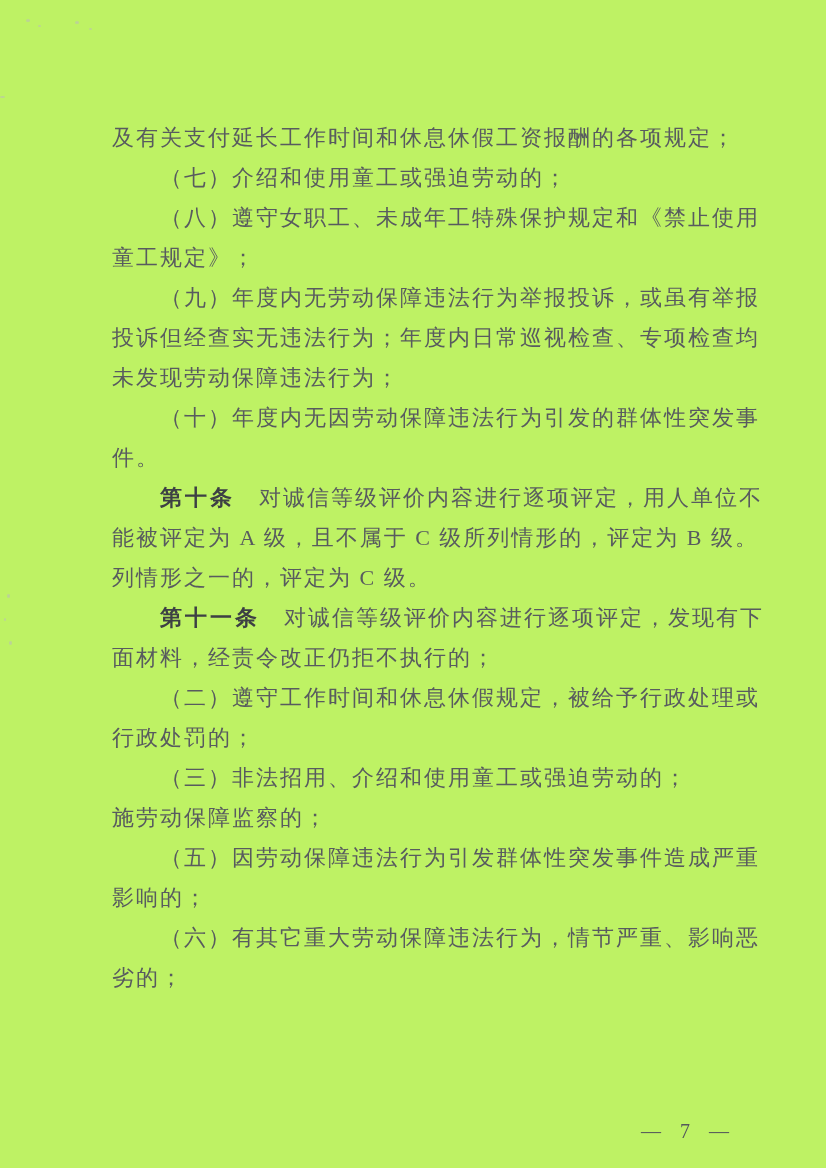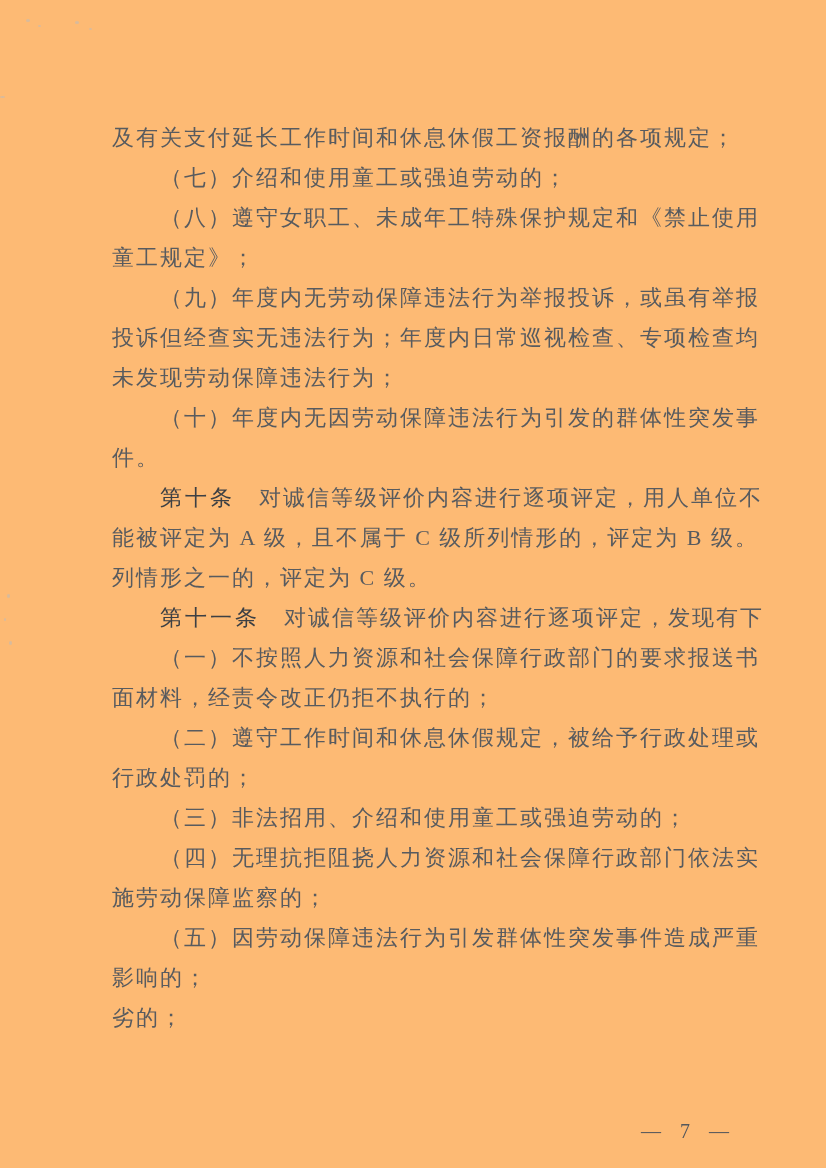--- a/index.html
+++ b/index.html
@@ -10,42 +10,42 @@
     width: 826px;
     height: 1168px;
     background: #ffffff;
     position: relative;
     font-family: "Liberation Serif", "DejaVu Serif", serif;
     overflow: hidden;
   }
   .page {
     position: absolute;
     inset: 0;
-    background: #fdba74;
+    background: #bef264;
     overflow: hidden;
   }
   .text-block {
     position: absolute;
     left: 112px;
     top: 118px;
     width: 636px;
     font-size: 22px;
     line-height: 40px;
     letter-spacing: 2px;
     color: #585b5f;
   }
   .line {
     height: 40px;
     white-space: nowrap;
   }
   .line.indent {
     padding-left: 48px;
   }
   .run.bold {
-    font-weight: normal;
+    font-weight: bold;
     color: #3d4044;
     letter-spacing: 3px;
   }
   .footer {
     position: absolute;
     left: 641px;
     top: 1120px;
     font-size: 20px;
     letter-spacing: 7px;
     color: #55585c;
@@ -86,26 +86,25 @@
       <div class="line"><span class="run">童工规定》；</span></div>
       <div class="line indent"><span class="run">（九）年度内无劳动保障违法行为举报投诉，或虽有举报</span></div>
       <div class="line"><span class="run">投诉但经查实无违法行为；年度内日常巡视检查、专项检查均</span></div>
       <div class="line"><span class="run">未发现劳动保障违法行为；</span></div>
       <div class="line indent"><span class="run">（十）年度内无因劳动保障违法行为引发的群体性突发事</span></div>
       <div class="line"><span class="run">件。</span></div>
       <div class="line indent"><span class="run bold" style="color: rgb(61, 64, 68);">第十条</span><span class="run">　对诚信等级评价内容进行逐项评定，用人单位不</span></div>
       <div class="line"><span class="run">能被评定为 A 级，且不属于 C 级所列情形的，评定为 B 级。</span></div>
       <div class="line"><span class="run">列情形之一的，评定为 C 级。</span></div>
       <div class="line indent"><span class="run bold" style="color: rgb(61, 64, 68);">第十一条</span><span class="run">　对诚信等级评价内容进行逐项评定，发现有下</span></div>
-      <div class="line indent"><span class="run">（一）不按照人力资源和社会保障行政部门的要求报送书</span></div>
       <div class="line"><span class="run">面材料，经责令改正仍拒不执行的；</span></div>
       <div class="line indent"><span class="run">（二）遵守工作时间和休息休假规定，被给予行政处理或</span></div>
       <div class="line"><span class="run">行政处罚的；</span></div>
       <div class="line indent"><span class="run">（三）非法招用、介绍和使用童工或强迫劳动的；</span></div>
-      <div class="line indent"><span class="run">（四）无理抗拒阻挠人力资源和社会保障行政部门依法实</span></div>
       <div class="line"><span class="run">施劳动保障监察的；</span></div>
       <div class="line indent"><span class="run">（五）因劳动保障违法行为引发群体性突发事件造成严重</span></div>
       <div class="line"><span class="run">影响的；</span></div>
+      <div class="line indent"><span class="run">（六）有其它重大劳动保障违法行为，情节严重、影响恶</span></div>
       <div class="line"><span class="run">劣的；</span></div>
     </div>
 
   <div class="footer">— 7 —</div>
 </div>
 
 </body></html>

